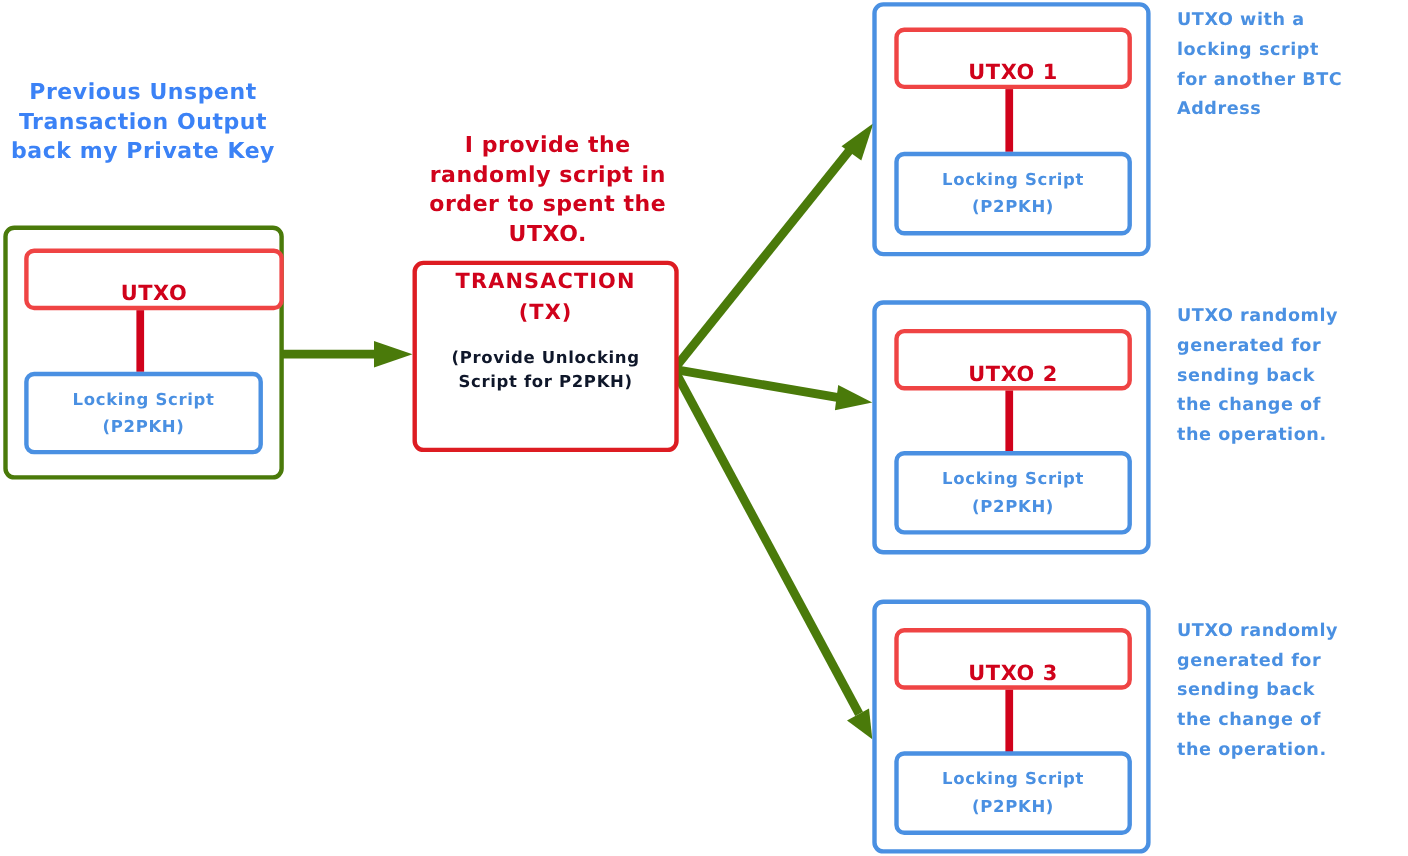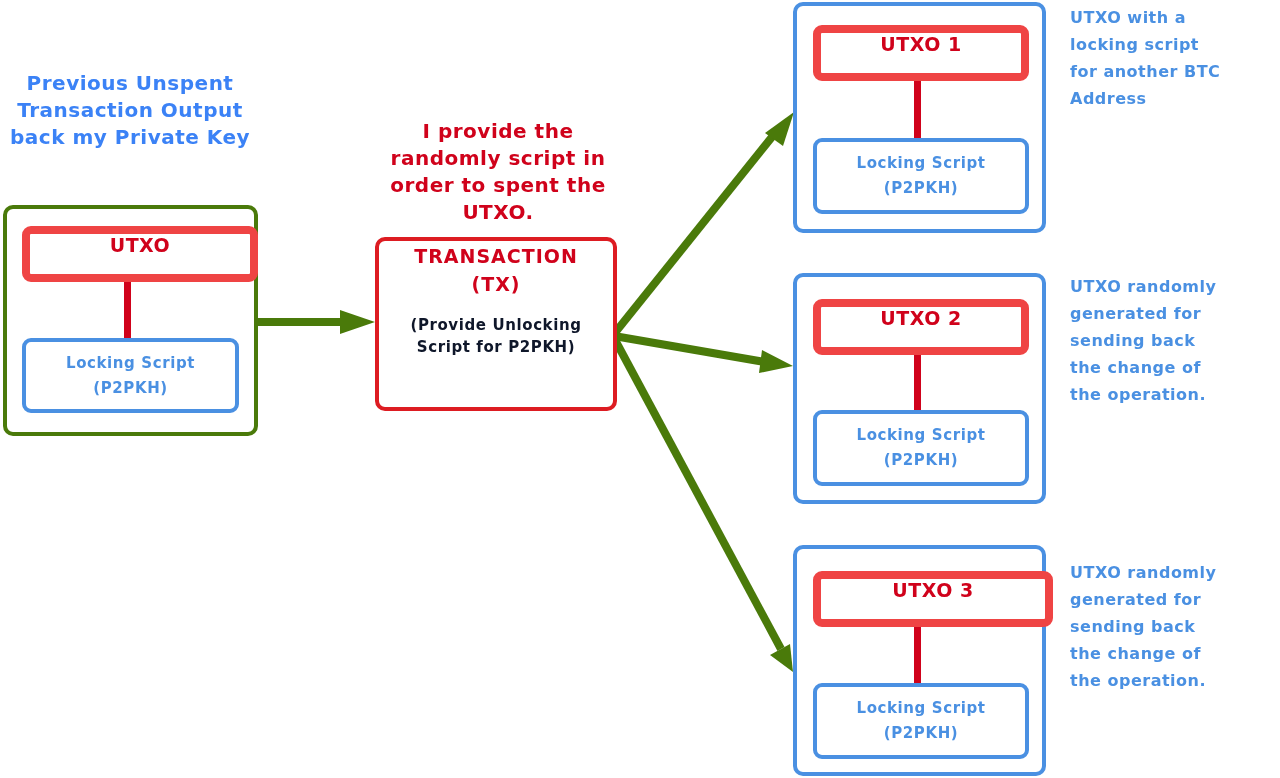--- a/index.html
+++ b/index.html
@@ -6,22 +6,22 @@
   body { width:1280px; height:778px; position:relative; overflow:hidden;
          font-family:"DejaVu Sans", sans-serif; font-weight:bold; }
   .abs { position:absolute; }
   .caption { text-align:center; font-size:20px; line-height:27px; letter-spacing:0.5px; }
   .cap-green { color:#3b82f6; }
   .cap-red { color:#d0021b; }
   .cap-blue { color:#4a90e2; text-align:left; font-size:16px; line-height:27px; letter-spacing:0.5px; }
   .outer { box-sizing:border-box; border-radius:10px; background:#fff; }
   .outer.green { border:4px solid #4a7a0a; }
   .outer.blue { border:4px solid #4a90e2; }
-  .utxo-box { box-sizing:border-box; border:8px solid #ef4444; border-radius:9px; background:#fff;
-              display:flex; align-items:flex-start; justify-content:center; color:#d0021b; font-size:19px; letter-spacing:0.5px; }
+  .utxo-box { box-sizing:border-box; border:4px solid #ef4444; border-radius:9px; background:#fff;
+              display:flex; align-items:flex-end; justify-content:center; color:#d0021b; font-size:19px; letter-spacing:0.5px; }
   .lock-box { box-sizing:border-box; border:4px solid #4a90e2; border-radius:9px; background:#fff;
               display:flex; flex-direction:column; align-items:center; justify-content:center;
               color:#4a90e2; font-size:15px; line-height:25px; letter-spacing:0.6px; }
   .connector { width:7px; background:#d0021b; }
   .tx-box { box-sizing:border-box; border:4px solid #dd1c22; border-radius:10px; background:#fff; text-align:center; }
   .tx-title { color:#d0021b; font-size:19px; line-height:28px; letter-spacing:1px; margin-top:1px; }
   .tx-sub { color:#0f172a; font-size:15px; line-height:22px; letter-spacing:0.6px; margin-top:16px; }
   svg.arrows { position:absolute; left:0; top:0; width:1280px; height:778px; pointer-events:none; }
 </style>
 </head>
@@ -113,21 +113,21 @@
 </div>
 <div class="abs cap-blue" style="left:1070px; top:273px;">
   <div>UTXO randomly</div>
   <div>generated for</div>
   <div>sending back</div>
   <div>the change of</div>
   <div>the operation.</div>
 </div>
 
 <div class="abs outer blue" style="left:793px; top:545px; width:253px; height:231px;"></div>
-<div class="abs utxo-box" style="left:813px; top:571px; width:240px; height:56px;">
+<div class="abs utxo-box" style="left:813px; top:571px; width:216px; height:56px;">
   <span>UTXO 3</span>
 </div>
 <div class="abs connector" style="left:914px; top:627px; height:57px;"></div>
 <div class="abs lock-box" style="left:813px; top:683px; width:216px; height:76px;">
   <span>Locking Script</span>
   <span>(P2PKH)</span>
 </div>
 <div class="abs cap-blue" style="left:1070px; top:559px;">
   <div>UTXO randomly</div>
   <div>generated for</div>

